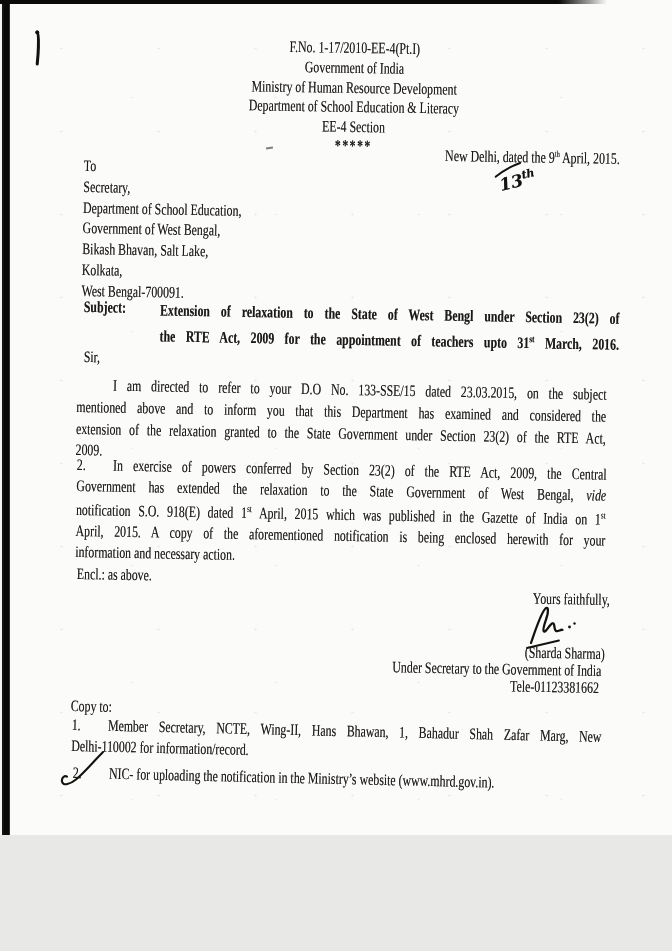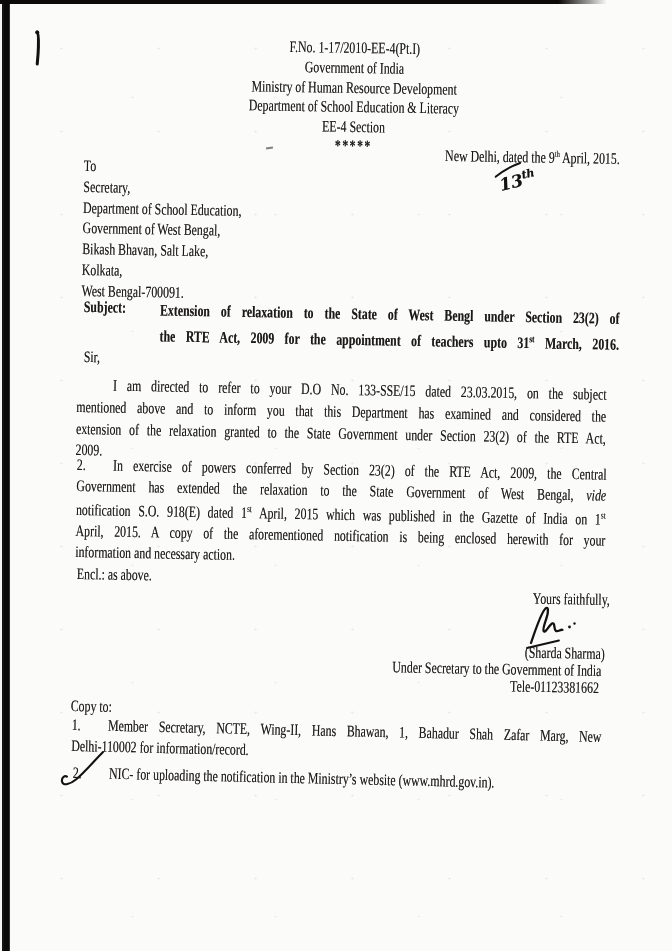--- a/index.html
+++ b/index.html
@@ -1,17 +1,17 @@
 <!DOCTYPE html>
 <html><head>
 <meta charset="utf-8">
 <style>
   html,body{margin:0;padding:0;background:#e8e8e6;}
   .sheet{
-    position:relative;width:672px;height:951px;overflow:hidden;
+    position:relative;width:672px;height:835px;overflow:hidden;
     background-color:#fbfbf9;
     background-image:
       radial-gradient(rgba(70,65,60,.08) 1px, transparent 1.4px),
       radial-gradient(rgba(70,65,60,.06) 1px, transparent 1.5px);
     background-size:97px 83px, 143px 117px;
     background-position:13px 7px, 61px 39px;
     font-family:"Liberation Serif","DejaVu Serif",serif;
     color:#1c1a19;
     -webkit-font-smoothing:antialiased;
   }

